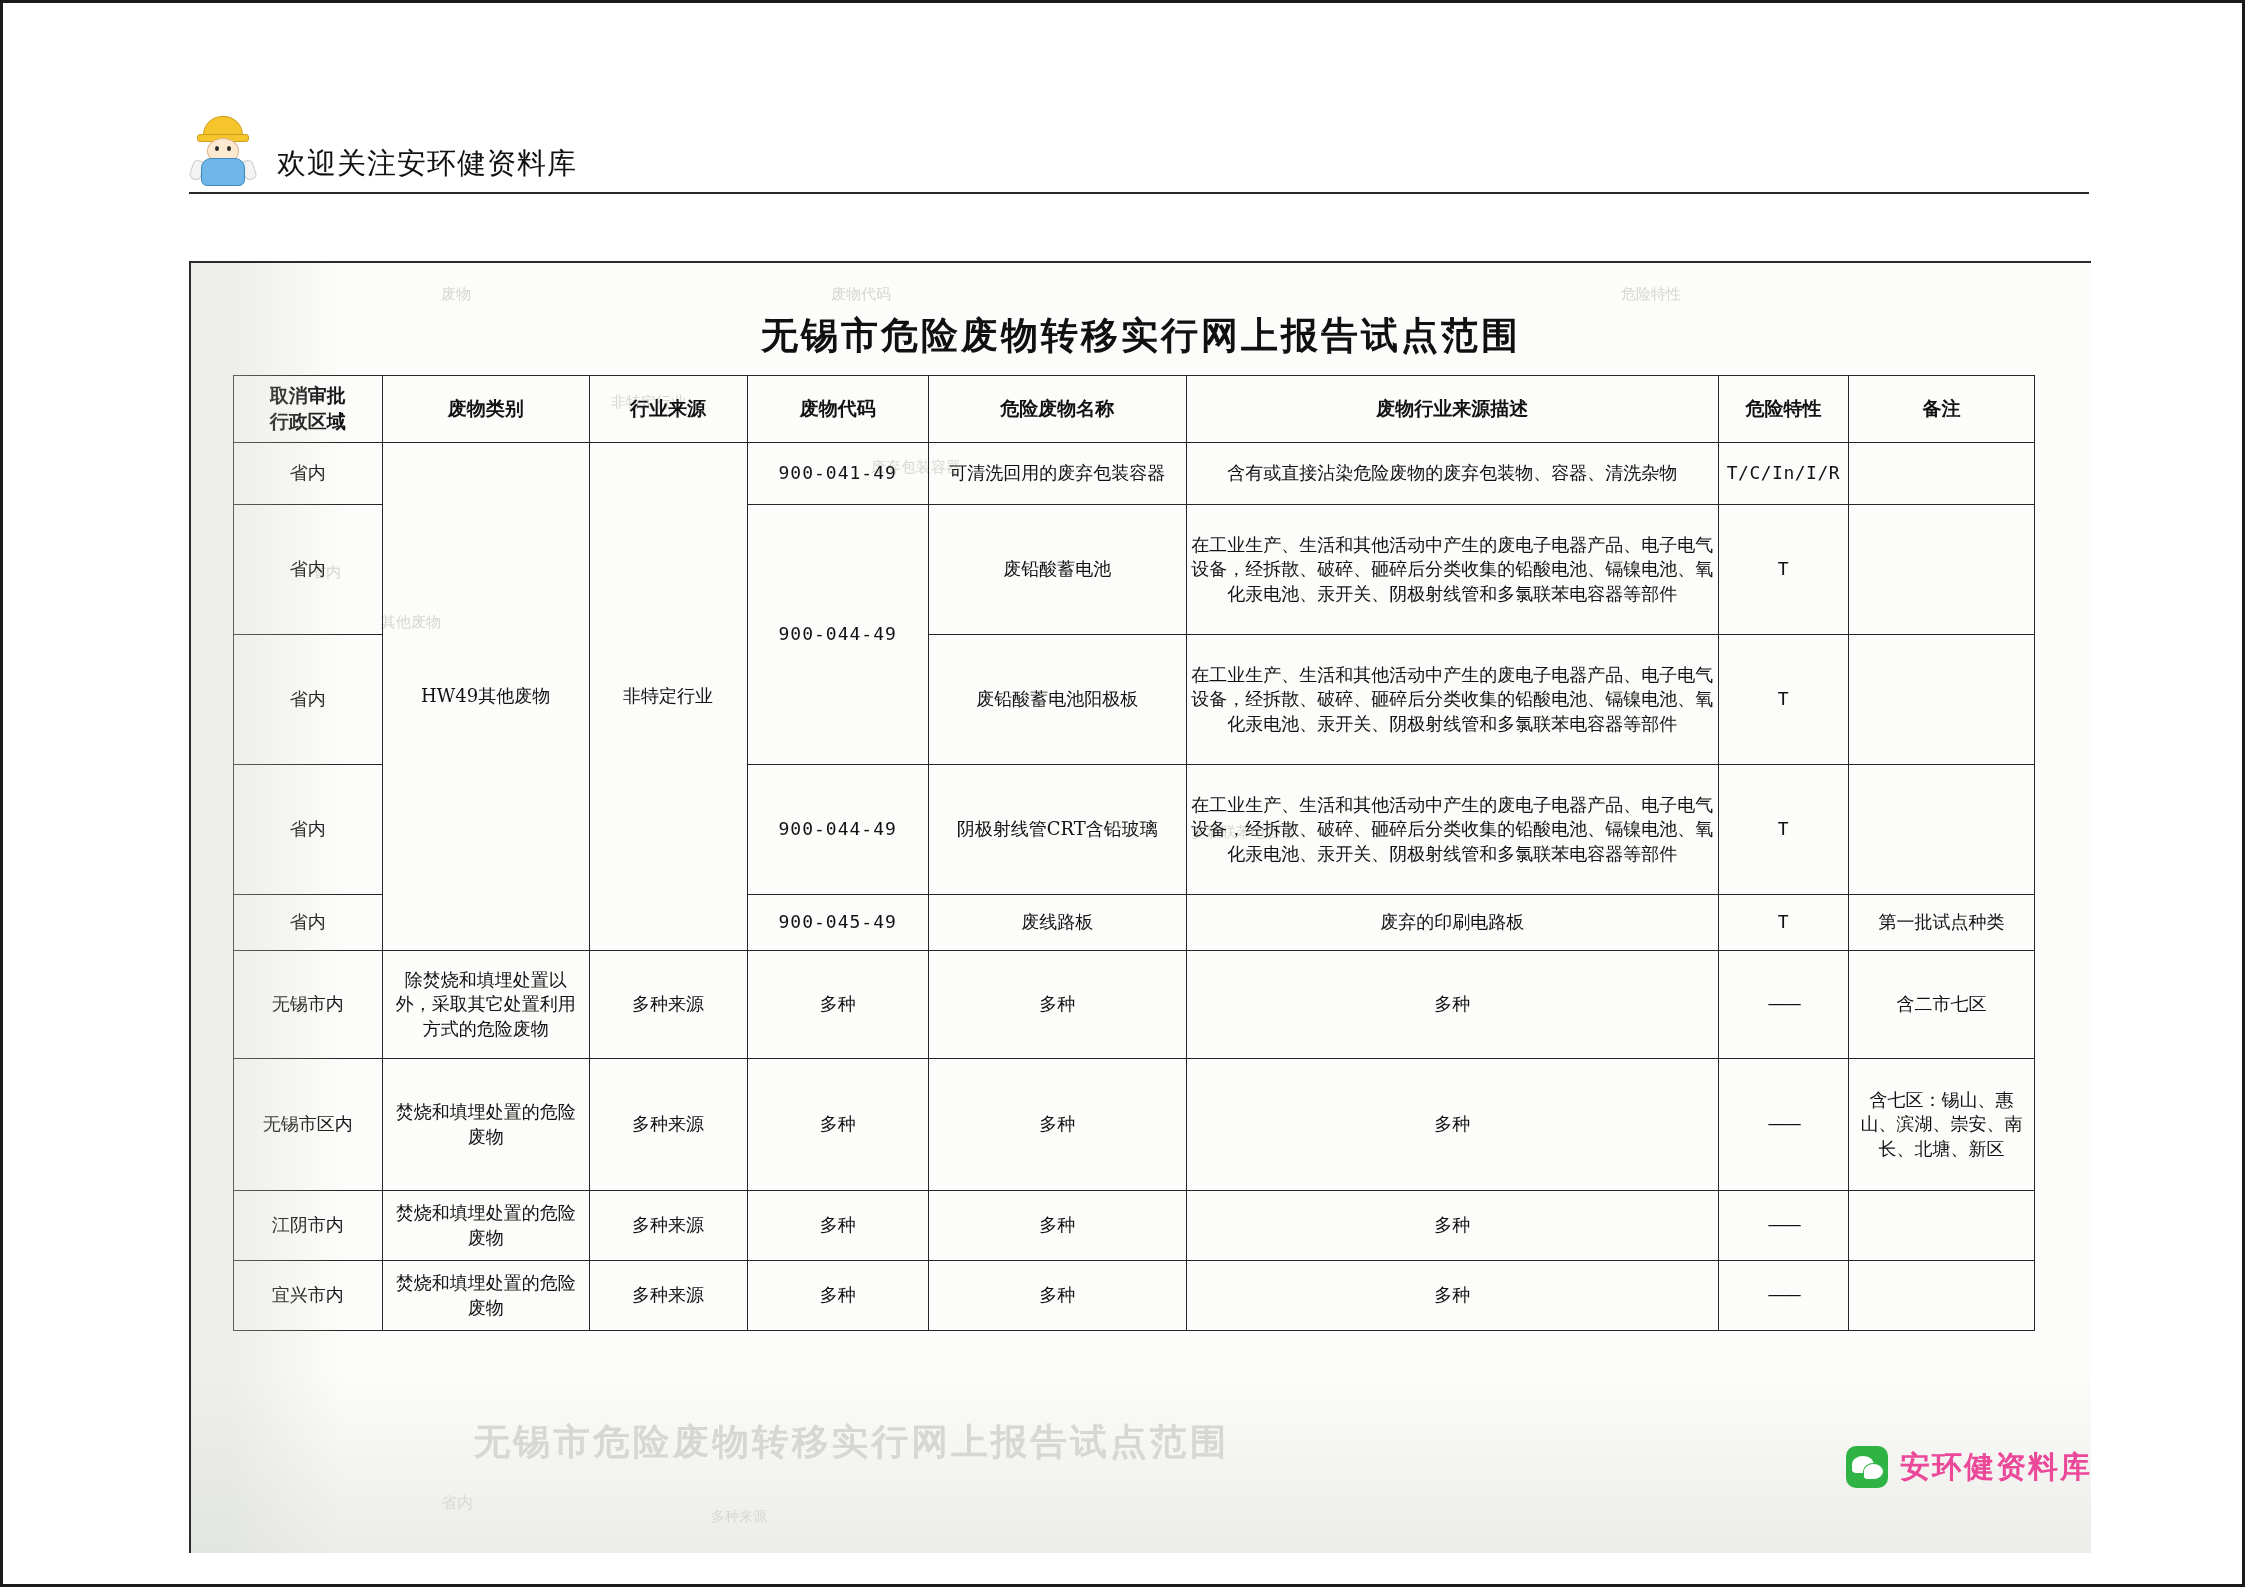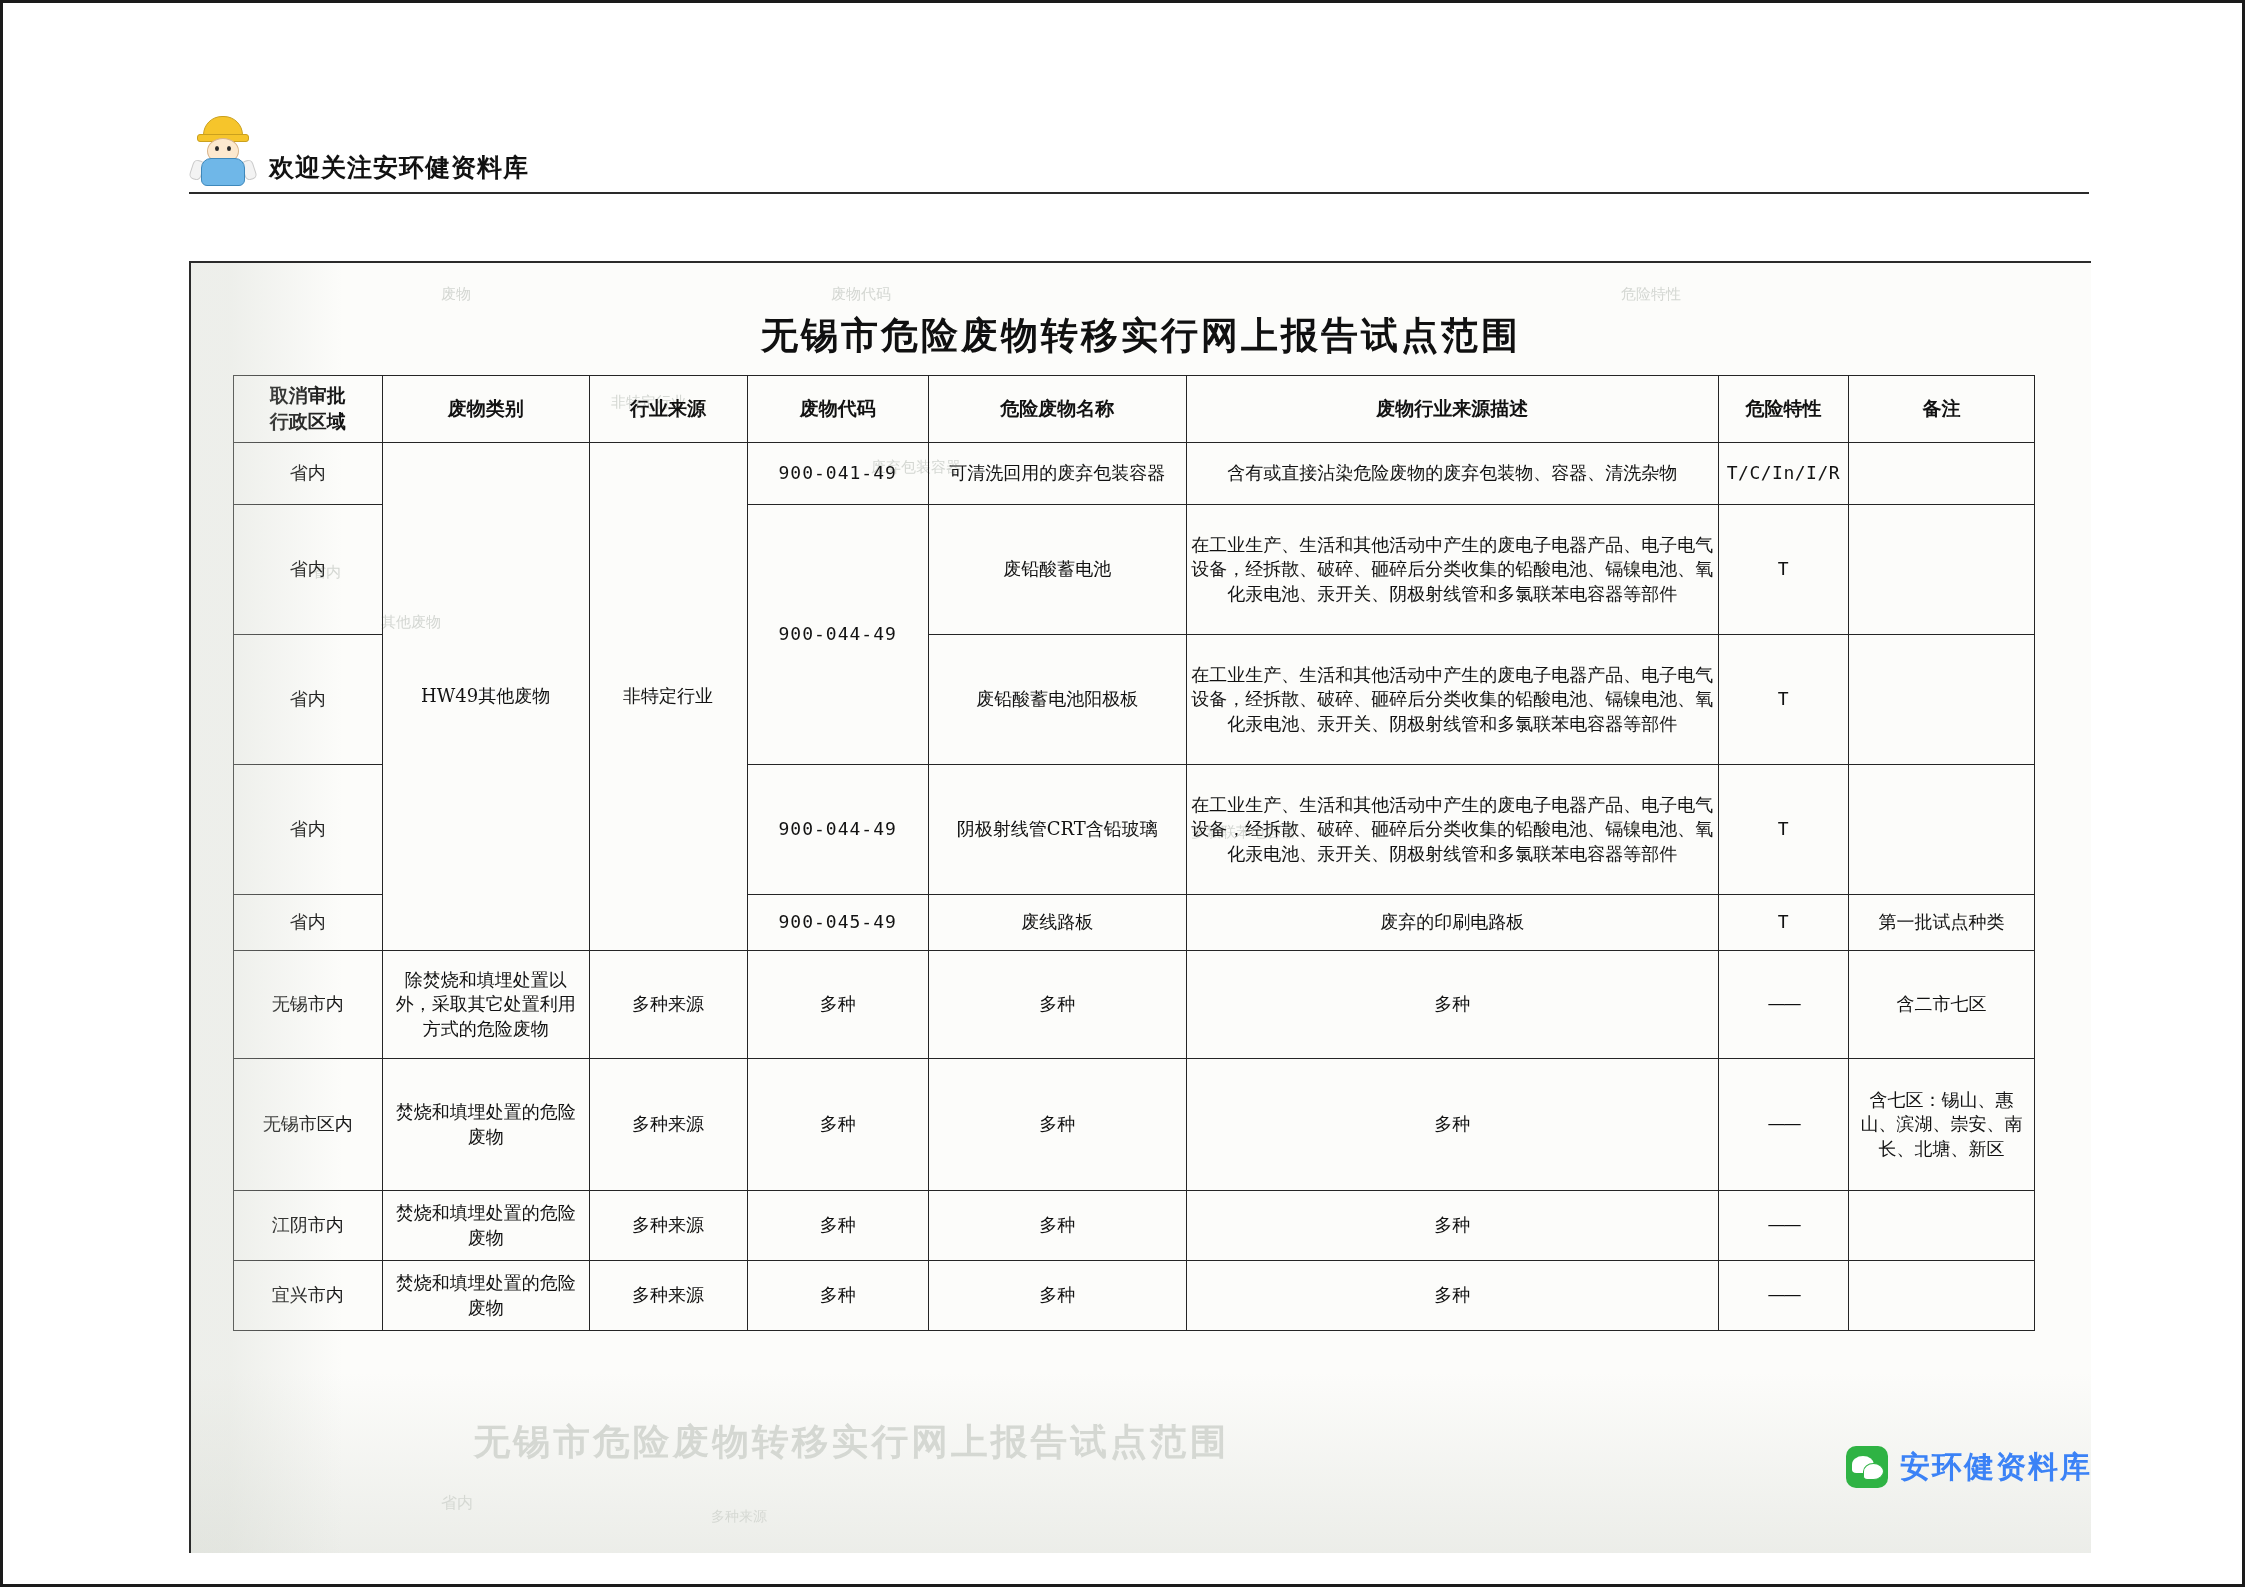--- a/index.html
+++ b/index.html
@@ -85,25 +85,26 @@
   .mascot .arm-l, .mascot .arm-r {
     position: absolute; top: 50px;
     width: 10px; height: 18px;
     background: #f3f3f3;
     border: 1.5px solid #c9c9c9;
     border-radius: 5px;
   }
   .mascot .arm-l { left: 2px; transform: rotate(18deg); }
   .mascot .arm-r { left: 54px; transform: rotate(-18deg); }
   .header-title {
-    font-size: 25px;
+    font-size: 29px;
     color: #111;
-    font-weight: 700;
+    font-weight: 400;
     letter-spacing: 1px;
     padding-bottom: 4px;
+    margin-left: 8px;
   }
 
   
   .scan {
     position: absolute;
     left: 186px;
     top: 258px;
     width: 1900px;
     height: 1290px;
     background: #fcfcfa;
@@ -225,21 +226,21 @@
   }
   .wechat-badge .b1, .wechat-badge .b2 {
     position: absolute;
     background: #ffffff;
     border-radius: 50% 50% 50% 20%;
   }
   .wechat-badge .b1 { left: 6px; top: 10px; width: 22px; height: 17px; }
   .wechat-badge .b2 { left: 17px; top: 17px; width: 19px; height: 15px; border: 1.5px solid #2fb344; }
   .footer-text {
     font-size: 30px;
-    color: #3b82f6;
+    color: #ec4899;
     font-weight: 700;
     letter-spacing: 2px;
     font-family: Liberation Mono, monospace;
   }
 </style>
 </head>
 <body>
 
 <div class="page">
 

